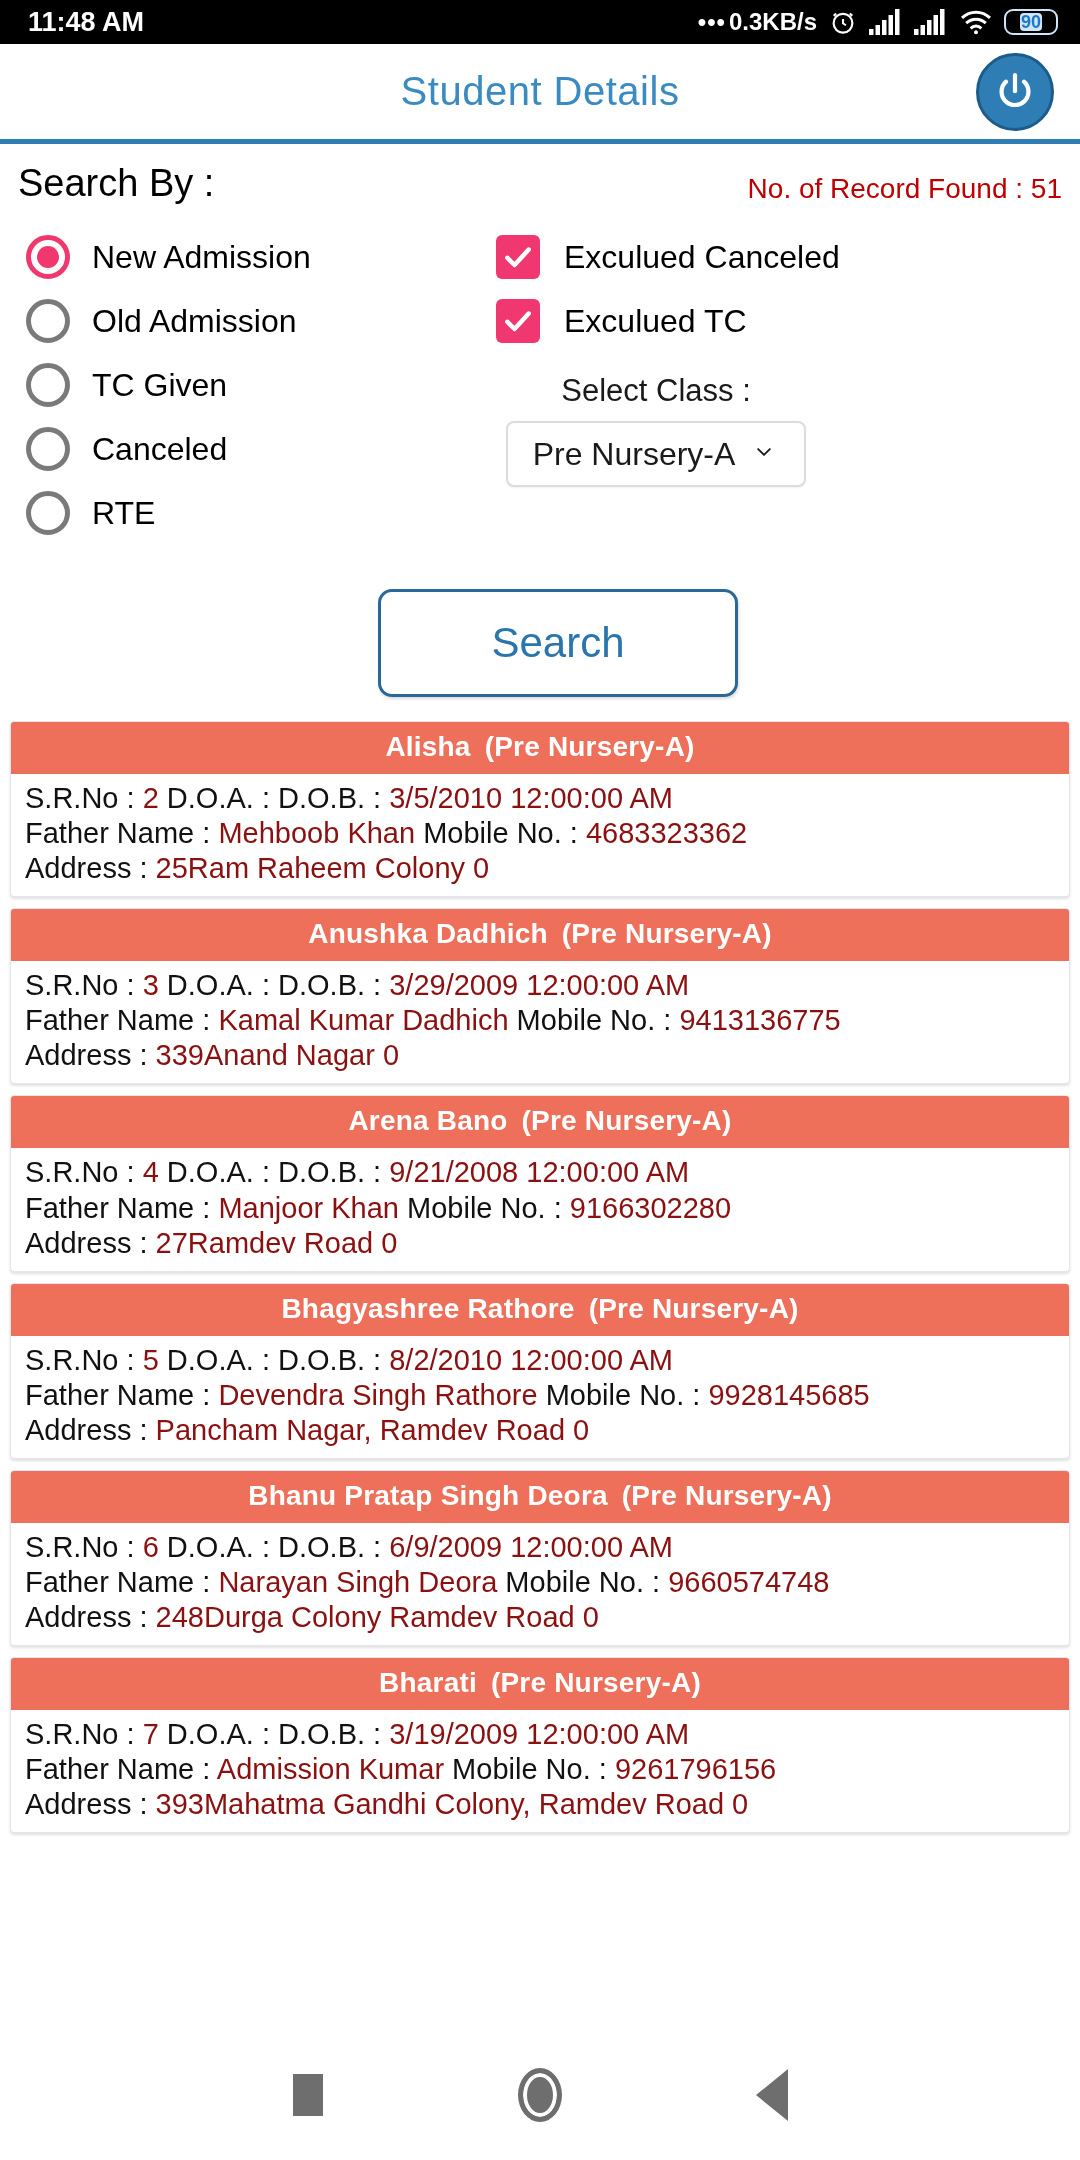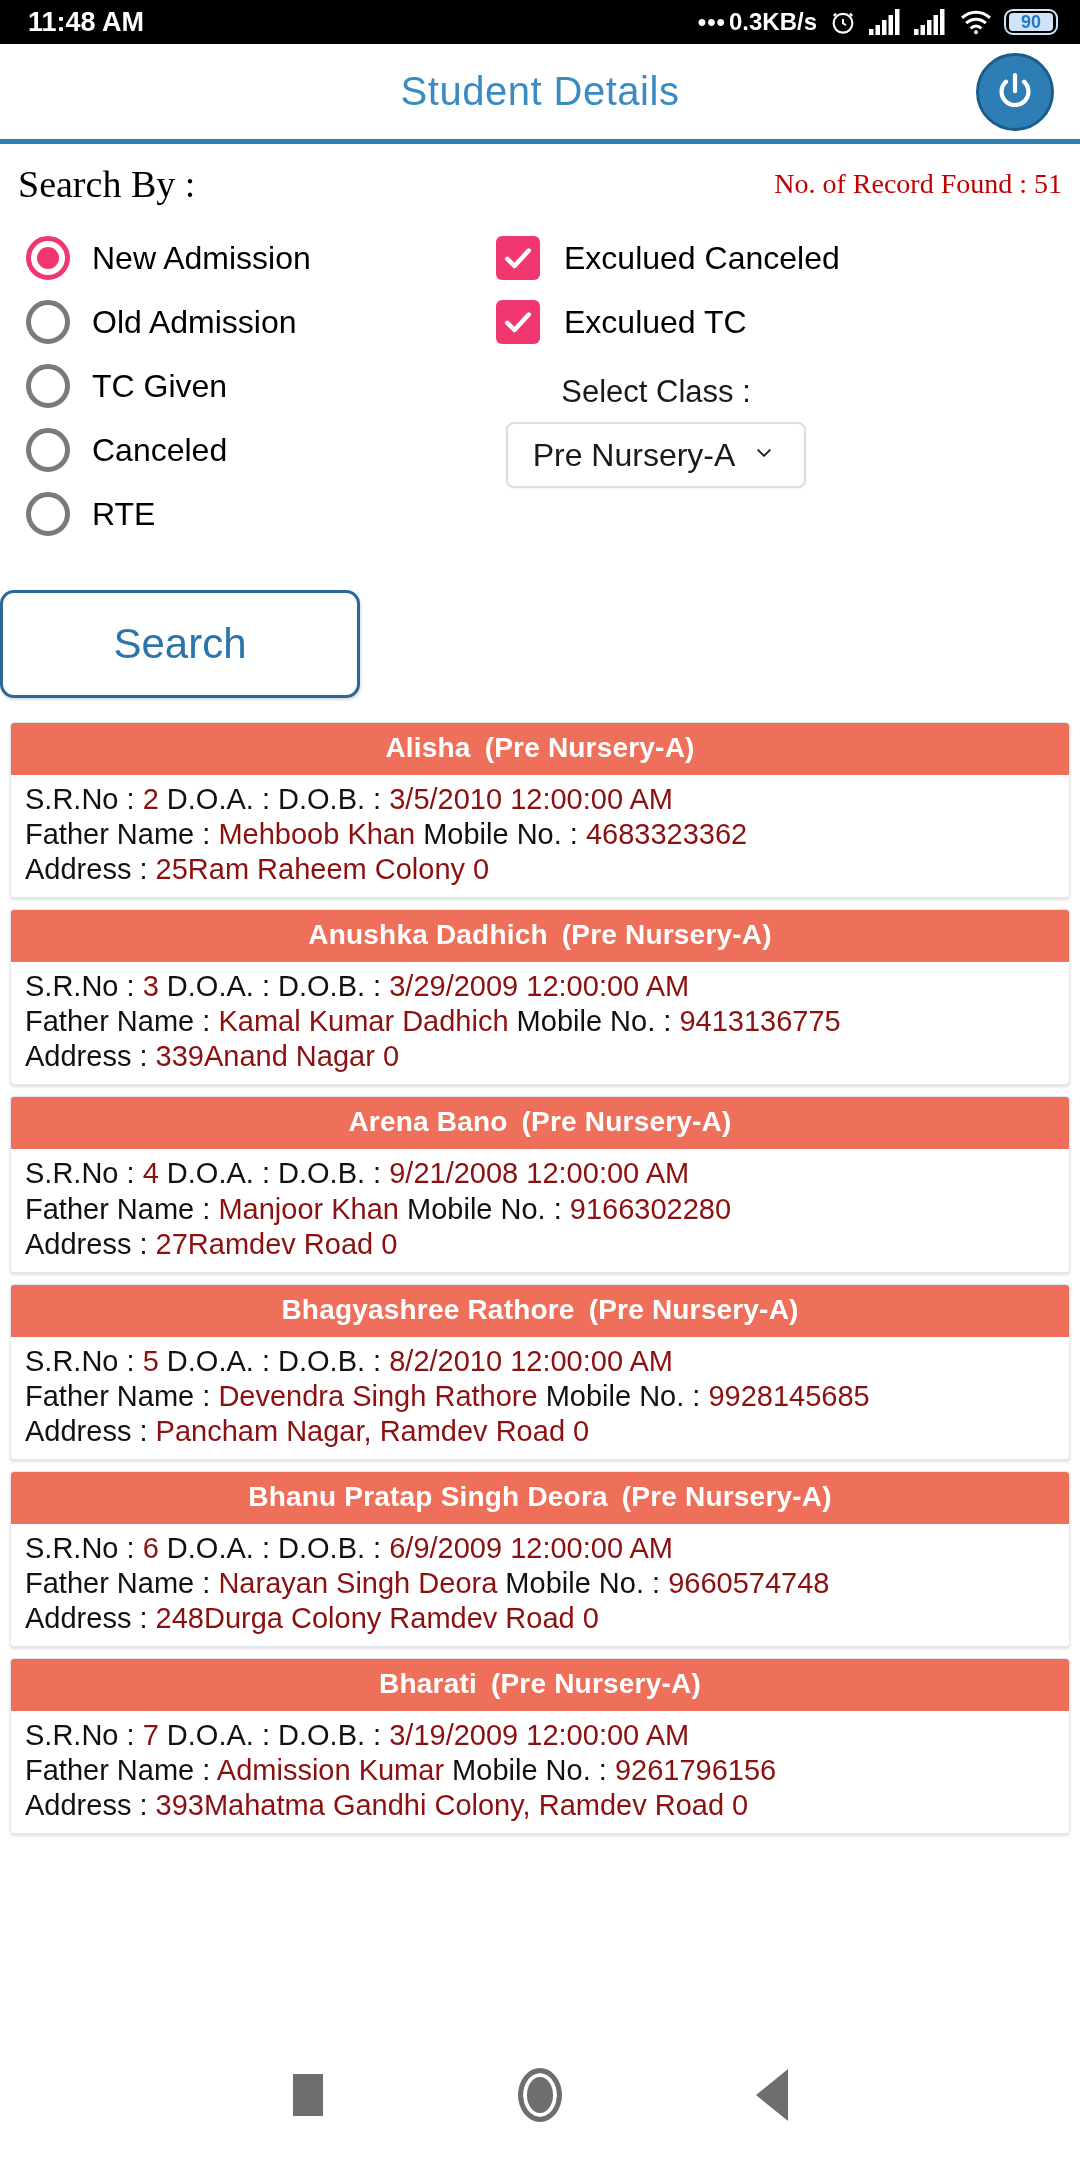--- a/index.html
+++ b/index.html
@@ -26,21 +26,21 @@
   .dots { letter-spacing: 1px; font-size: 24px; line-height: 0.6; }
   .ico { display: inline-flex; align-items: center; }
   .batt {
     border: 2.5px solid #cfe4f7; border-radius: 9px;
     width: 54px; height: 26px;
     display: flex; align-items: center; justify-content: center;
   }
   .batt-inner {
     background: #cfe4f7; color: #1E78C8;
     font-size: 18px; font-weight: bold;
-    width: 44px; height: 18px; border-radius: 4px;
+    width: 22px; height: 18px; border-radius: 4px;
     display: flex; align-items: center; justify-content: center;
   }
 
   
   .app-header {
     height: 100px;
     background: #ffffff;
     position: relative;
     display: flex;
     align-items: center;
@@ -60,23 +60,22 @@
     width: 78px; height: 78px;
     border-radius: 50%;
     background: #2E7EB5;
     border: 3px solid #1C5C8C;
     display: flex; align-items: center; justify-content: center;
   }
 
   
   .search-panel { padding: 18px 0 0 0; }
   .row-head {
-    display: flex; align-items: center;
+    display: flex; align-items: flex-end;
     padding: 0 18px 0 18px;
-    font-family: Liberation Serif, serif;
   }
   .search-by { font-size: 38px; color: #000; flex: 0 0 auto; }
   .rec-found {
     font-size: 28px; color: #C00000;
     margin-left: auto;
   }
 
   .opts {
     display: flex;
     padding: 20px 0 0 0;
@@ -136,22 +135,23 @@
     border-radius: 8px;
     background: #fff;
     display: flex; align-items: center; justify-content: center;
     gap: 14px;
     box-shadow: 0 1px 2px rgba(0,0,0,0.06);
   }
   .select-value { font-size: 32px; color: #1A1A1A; }
 
   
   .search-btn-wrap {
-    display: flex; 
+    display: flex; justify-content: center;
     margin-top: 44px;
+    margin-left: 36px;
   }
   .search-btn {
     width: 360px; height: 108px;
     border: 3px solid #2A6899;
     border-radius: 14px;
     background: #fff;
     display: flex; align-items: center; justify-content: center;
     box-shadow: 1px 2px 3px rgba(0,0,0,0.15);
   }
   .search-btn span { font-size: 42px; color: #2A75AB; }

